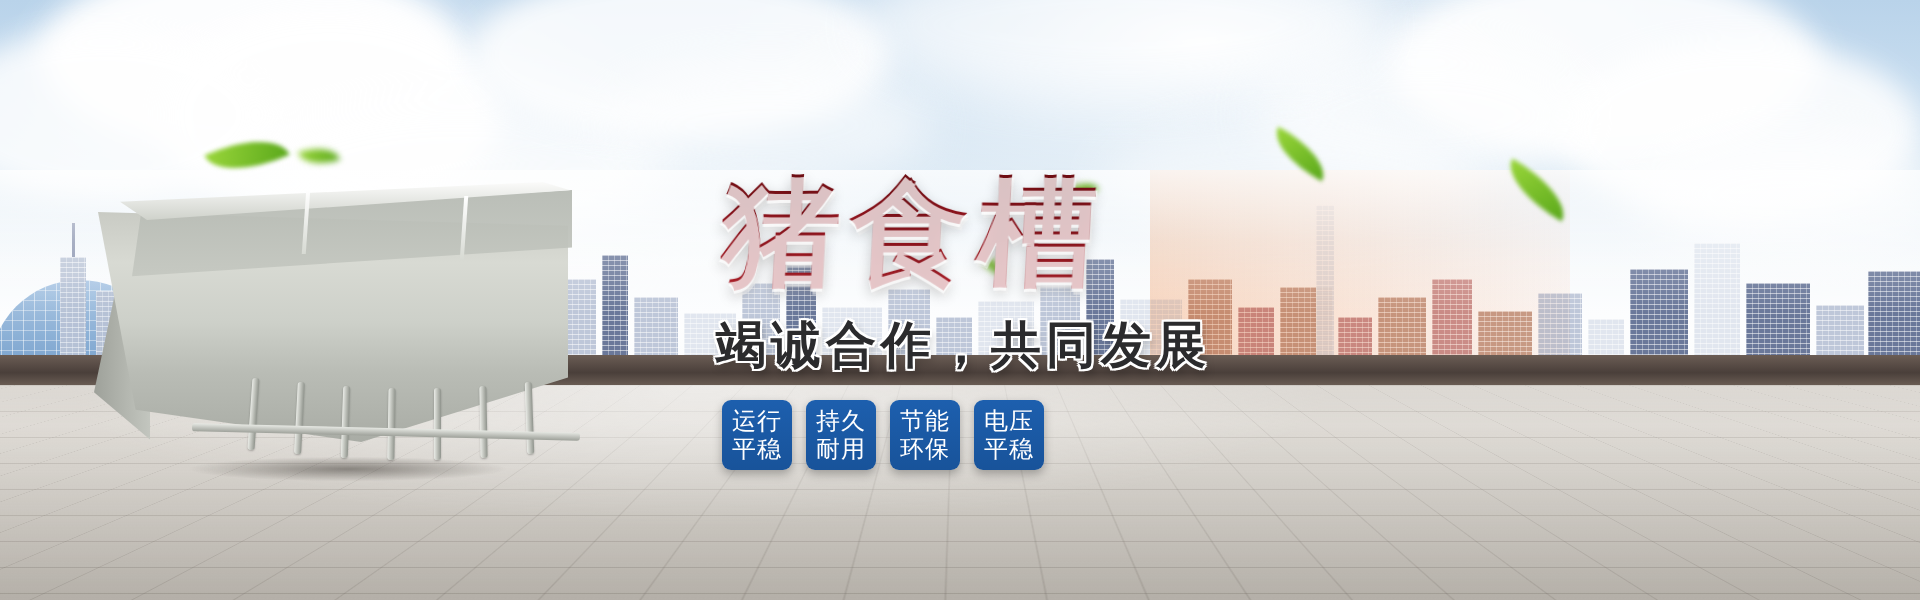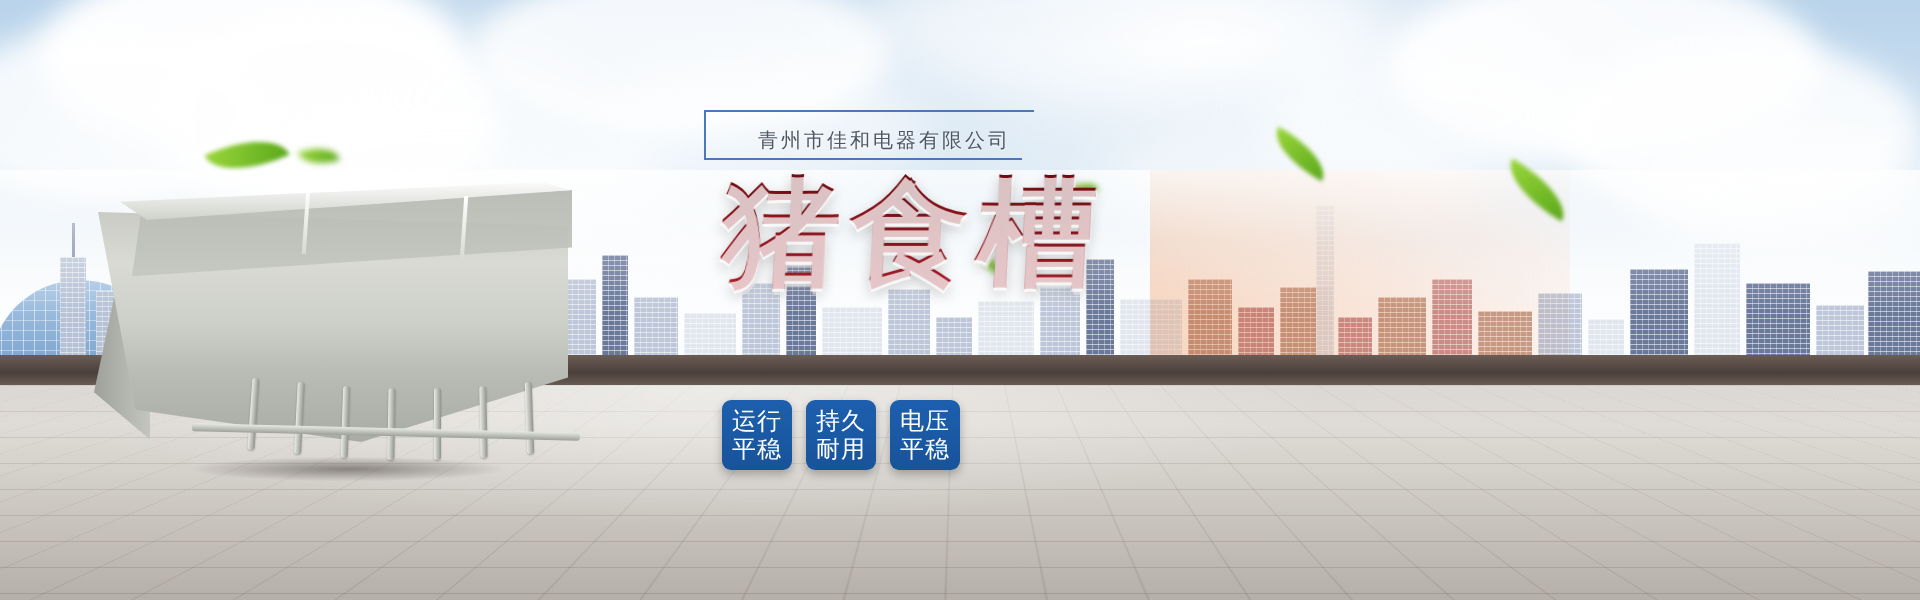--- a/index.html
+++ b/index.html
@@ -304,38 +304,38 @@
 
   <div class="leaf blur" style="left:208px;top:138px;width:78px;height:34px;transform:rotate(-24deg);"></div>
   <div class="leaf blur2" style="left:300px;top:146px;width:38px;height:20px;transform:rotate(-18deg);"></div>
   <div class="leaf blur" style="left:1268px;top:140px;width:64px;height:28px;transform:rotate(28deg);"></div>
   <div class="leaf blur" style="left:1500px;top:175px;width:74px;height:30px;transform:rotate(30deg);"></div>
   <div class="leaf blur2" style="left:1065px;top:182px;width:32px;height:16px;transform:rotate(-30deg);"></div>
   <div class="leaf blur2" style="left:978px;top:258px;width:28px;height:14px;transform:rotate(20deg);"></div>
 
   <div class="copy">
 
-    <div class="company-wrap">
-      <div class="corner-frame"></div>
-      <div class="corner-frame-top"></div>
-      <div class="company">青州市佳和电器有限公司</div>
-    </div>
 
     <div class="title">猪食槽</div>
 
+    <div class="subtitle">竭诚合作，共同发展</div>
 
     <div class="badges">
       <div class="badge">
         <span>运行</span>
         <span>平稳</span>
       </div>
       <div class="badge">
         <span>持久</span>
         <span>耐用</span>
       </div>
       <div class="badge">
+        <span>节能</span>
+        <span>环保</span>
+      </div>
+      <div class="badge">
         <span>电压</span>
         <span>平稳</span>
       </div>
     </div>
 
   </div>
 </div>
 
 </body></html>

